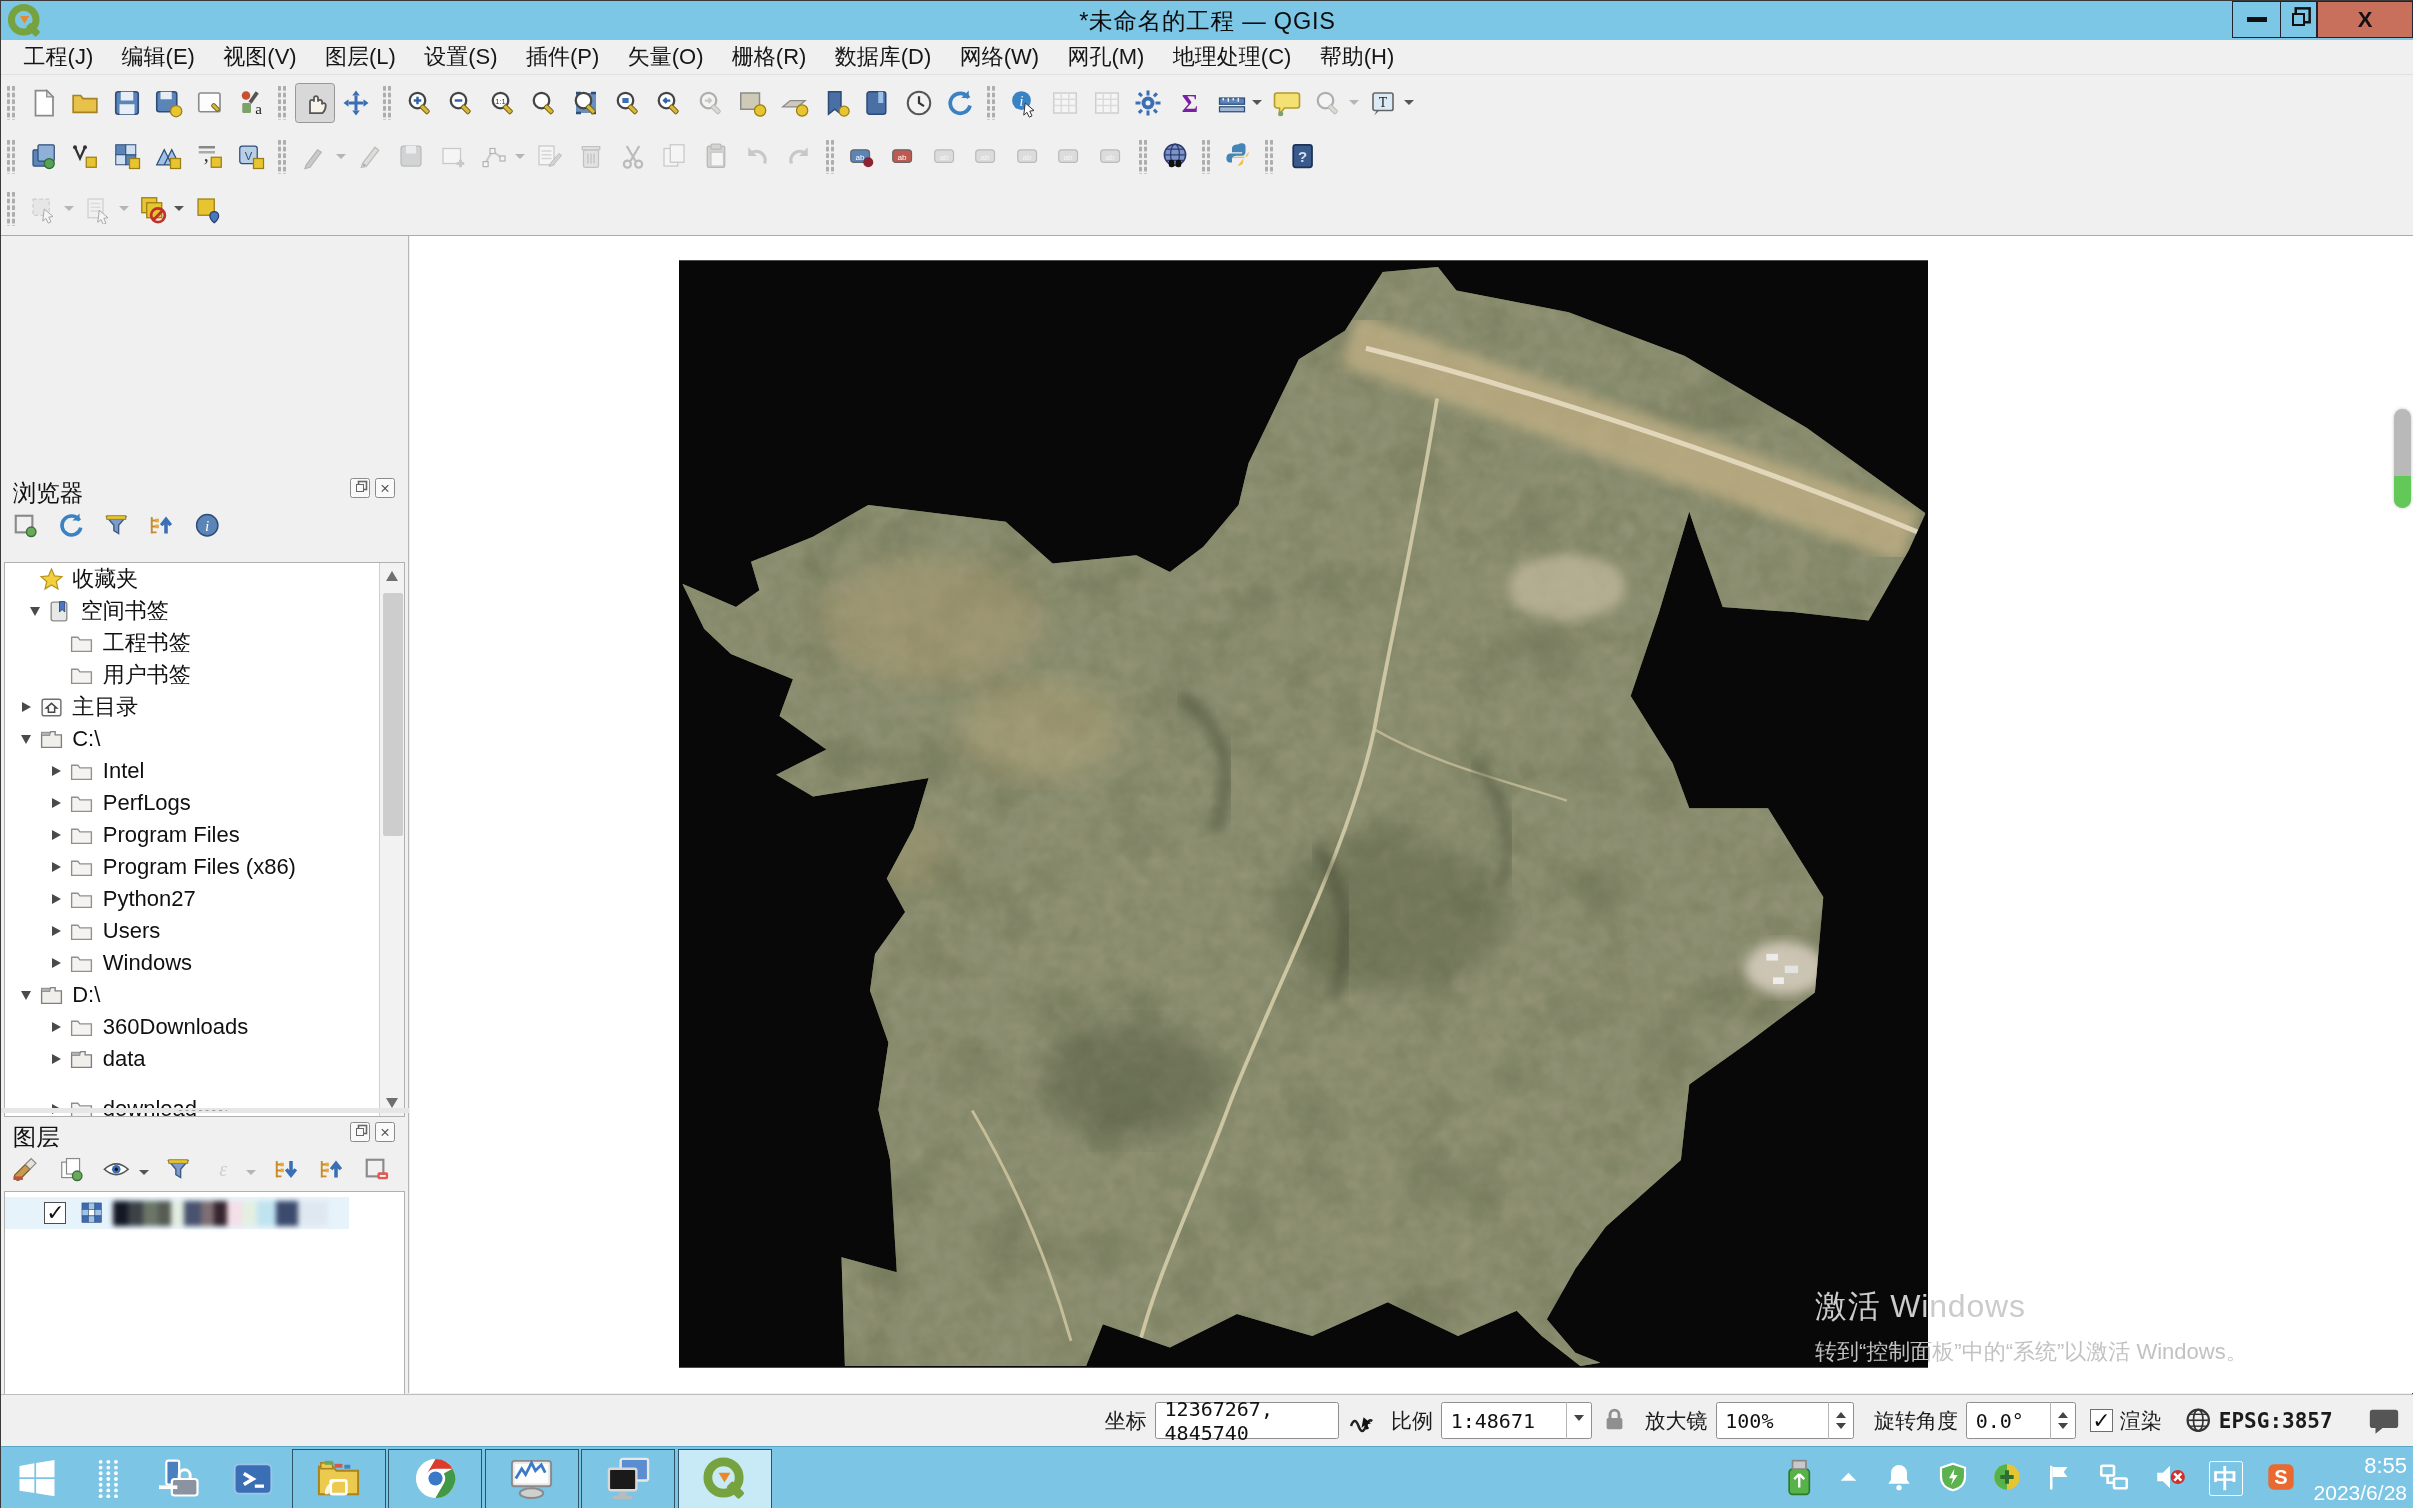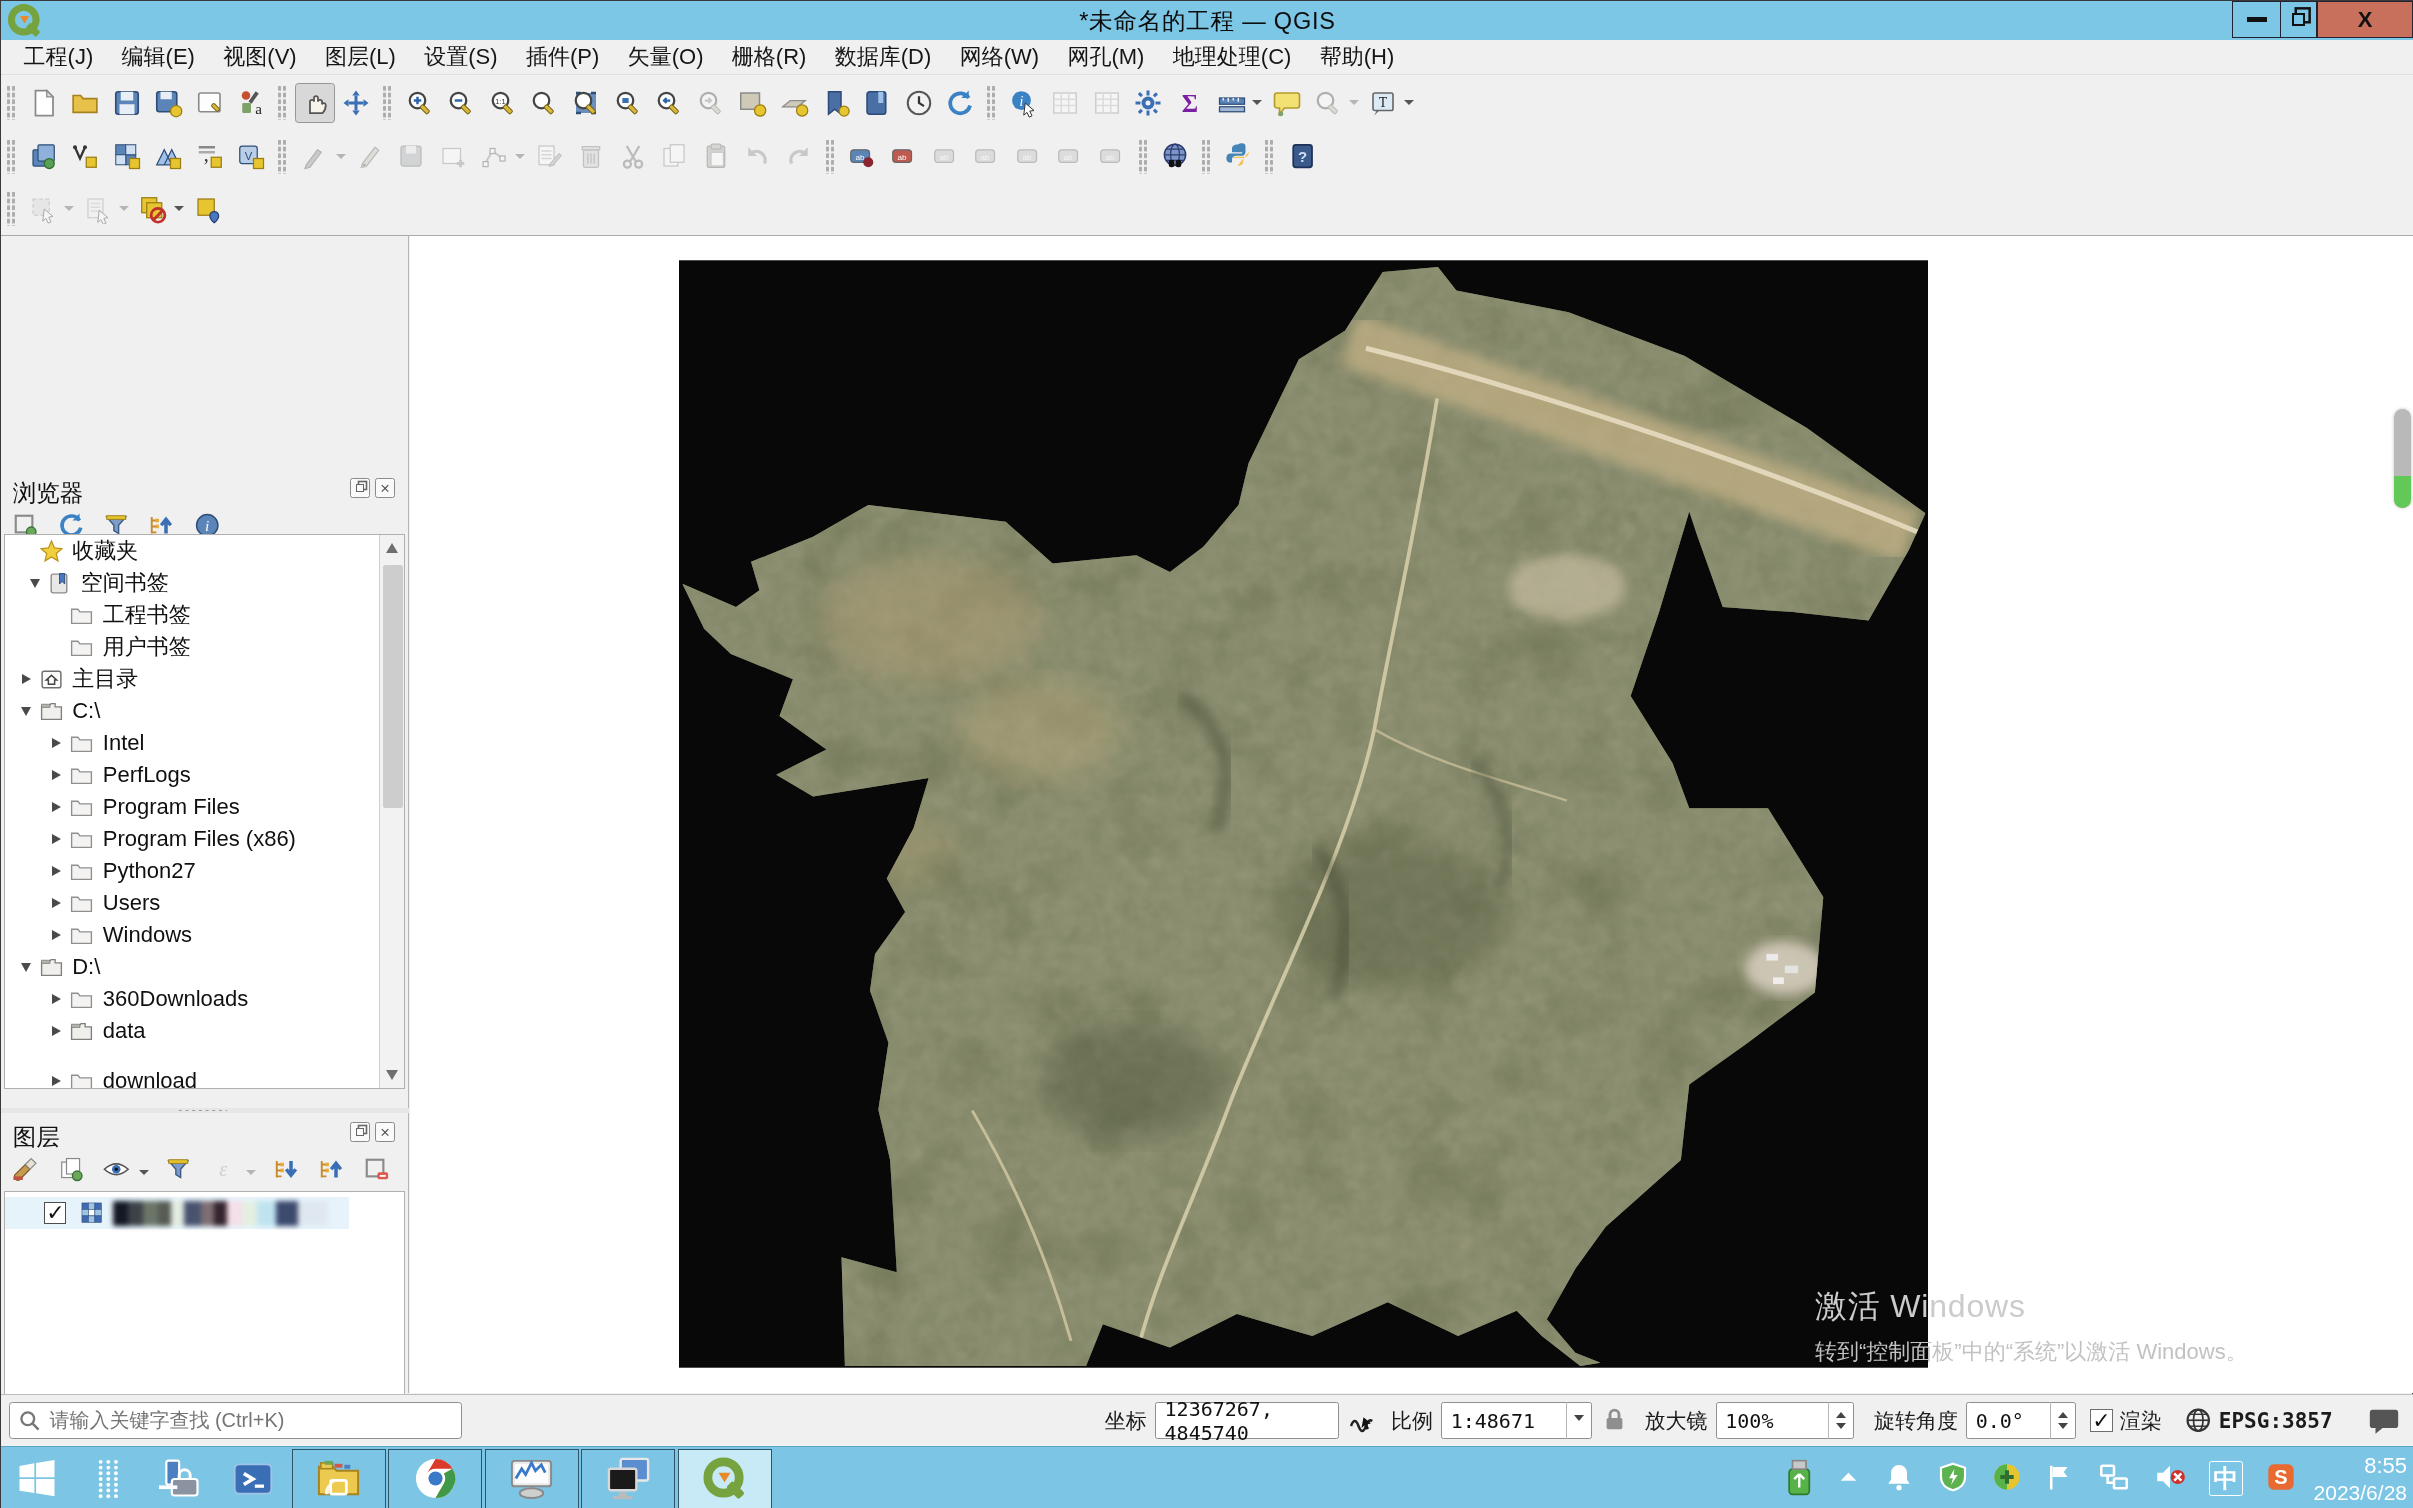--- a/index.html
+++ b/index.html
@@ -38,21 +38,21 @@
 
   
   #dock { position:absolute; left:0; top:235px; width:408px; height:1157px; background:#f0f0f0; border-right:0.8px solid #b6b6b6; }
   .panel-title { position:absolute; left:11.7px; font-size:23.5px; color:#111; }
   .panel-btn { position:absolute; width:20px; height:20px; border:1.7px solid #8b8b8b; border-radius:2.5px; display:flex; align-items:center; justify-content:center; color:#555; font-size:12.6px; background:#fafafa; }
   .float-glyph { width:7.5px; height:7.5px; border:1.7px solid #666; box-shadow:2.5px -2.5px 0 -0.8px #fafafa,2.5px -2.5px 0 0.8px #666; }
   .panel-toolbar { position:absolute; left:8.4px; display:flex; gap:13.4px; align-items:center; }
   .ptbi { width:32px; height:32px; display:flex; align-items:center; justify-content:center; }
   .ptbi.disabled { opacity:.38; filter:grayscale(.9); }
 
-  #browser-content { position:absolute; left:3.4px; top:298px; width:401px; height:555px; background:#fff; border:0.8px solid #b0b0b0; overflow:hidden; }
+  #browser-content { position:absolute; left:3.4px; top:326px; width:401px; height:555px; background:#fff; border:0.8px solid #b0b0b0; overflow:hidden; }
   .trow { height:32px; display:flex; align-items:center; }
   .texp { width:25px; display:flex; justify-content:center; }
   .tri-c { width:0;height:0; border-left:9.2px solid #4a4a4a; border-top:5.9px solid transparent; border-bottom:5.9px solid transparent; }
   .tri-o { width:0;height:0; border-top:9.2px solid #4a4a4a; border-left:5.9px solid transparent; border-right:5.9px solid transparent; }
   .ticon { width:25px; height:23.5px; margin-right:8.4px; display:flex; align-items:center; }
   .tlabel { font-size:22px; color:#101010; white-space:nowrap; }
   #browser-scroll { position:absolute; right:0px; top:0px; width:25px; height:553px; background:#f2f2f2; border-left:0.8px solid #cfcfcf; }
   .scr-arrow { position:absolute; left:5.9px; width:0; height:0; }
   #browser-thumb { position:absolute; left:2.5px; top:30px; width:20px; height:243px; background:#cdcdcd; border-radius:2.5px; }
 
@@ -989,27 +989,20 @@
     <div id="watermark">
       <div id="wm1">激活 Windows</div>
       <div id="wm2">转到“控制面板”中的“系统”以激活 Windows。</div>
     </div>
     <div id="overlay-scroll">
       <div id="overlay-scroll-green"></div>
     </div>
   </div>
 
   <div id="statusbar">
-    <div id="search-wrap">
-      <input id="search-input" placeholder="请输入关键字查找 (Ctrl+K)" style="">
-      <svg id="search-icon" width="23.5" height="23.5" viewBox="0 0 24 24">
-          <circle cx="10" cy="10" r="6.5" fill="none" stroke="#777" stroke-width="2.4"></circle>
-          <line x1="15" y1="15" x2="21" y2="21" stroke="#777" stroke-width="2.6"></line>
-        </svg>
-    </div>
     <div class="flex1"></div>
     <div class="sb-label">坐标</div>
     <div class="sb-box" style="width:184px;">12367267, 4845740</div>
     <svg width="30" height="30" viewBox="0 0 24 24" style="margin:0 6.7px;">
         <path d="M4,16 q3,-8 6,0 q3,8 6,0 q2,-6 5,-4" fill="none" stroke="#222" stroke-width="2"></path>
         <path d="M14,9 l6,5 -3.2,0.6 1.6,3.4 -2,1 -1.6,-3.4 -2.4,2z" fill="#111"></path>
       </svg>
     <div class="sb-label">比例</div>
     <div class="sb-box" style="width:151px; padding-right:0;">
       <span style="flex:1;">1:48671</span>

